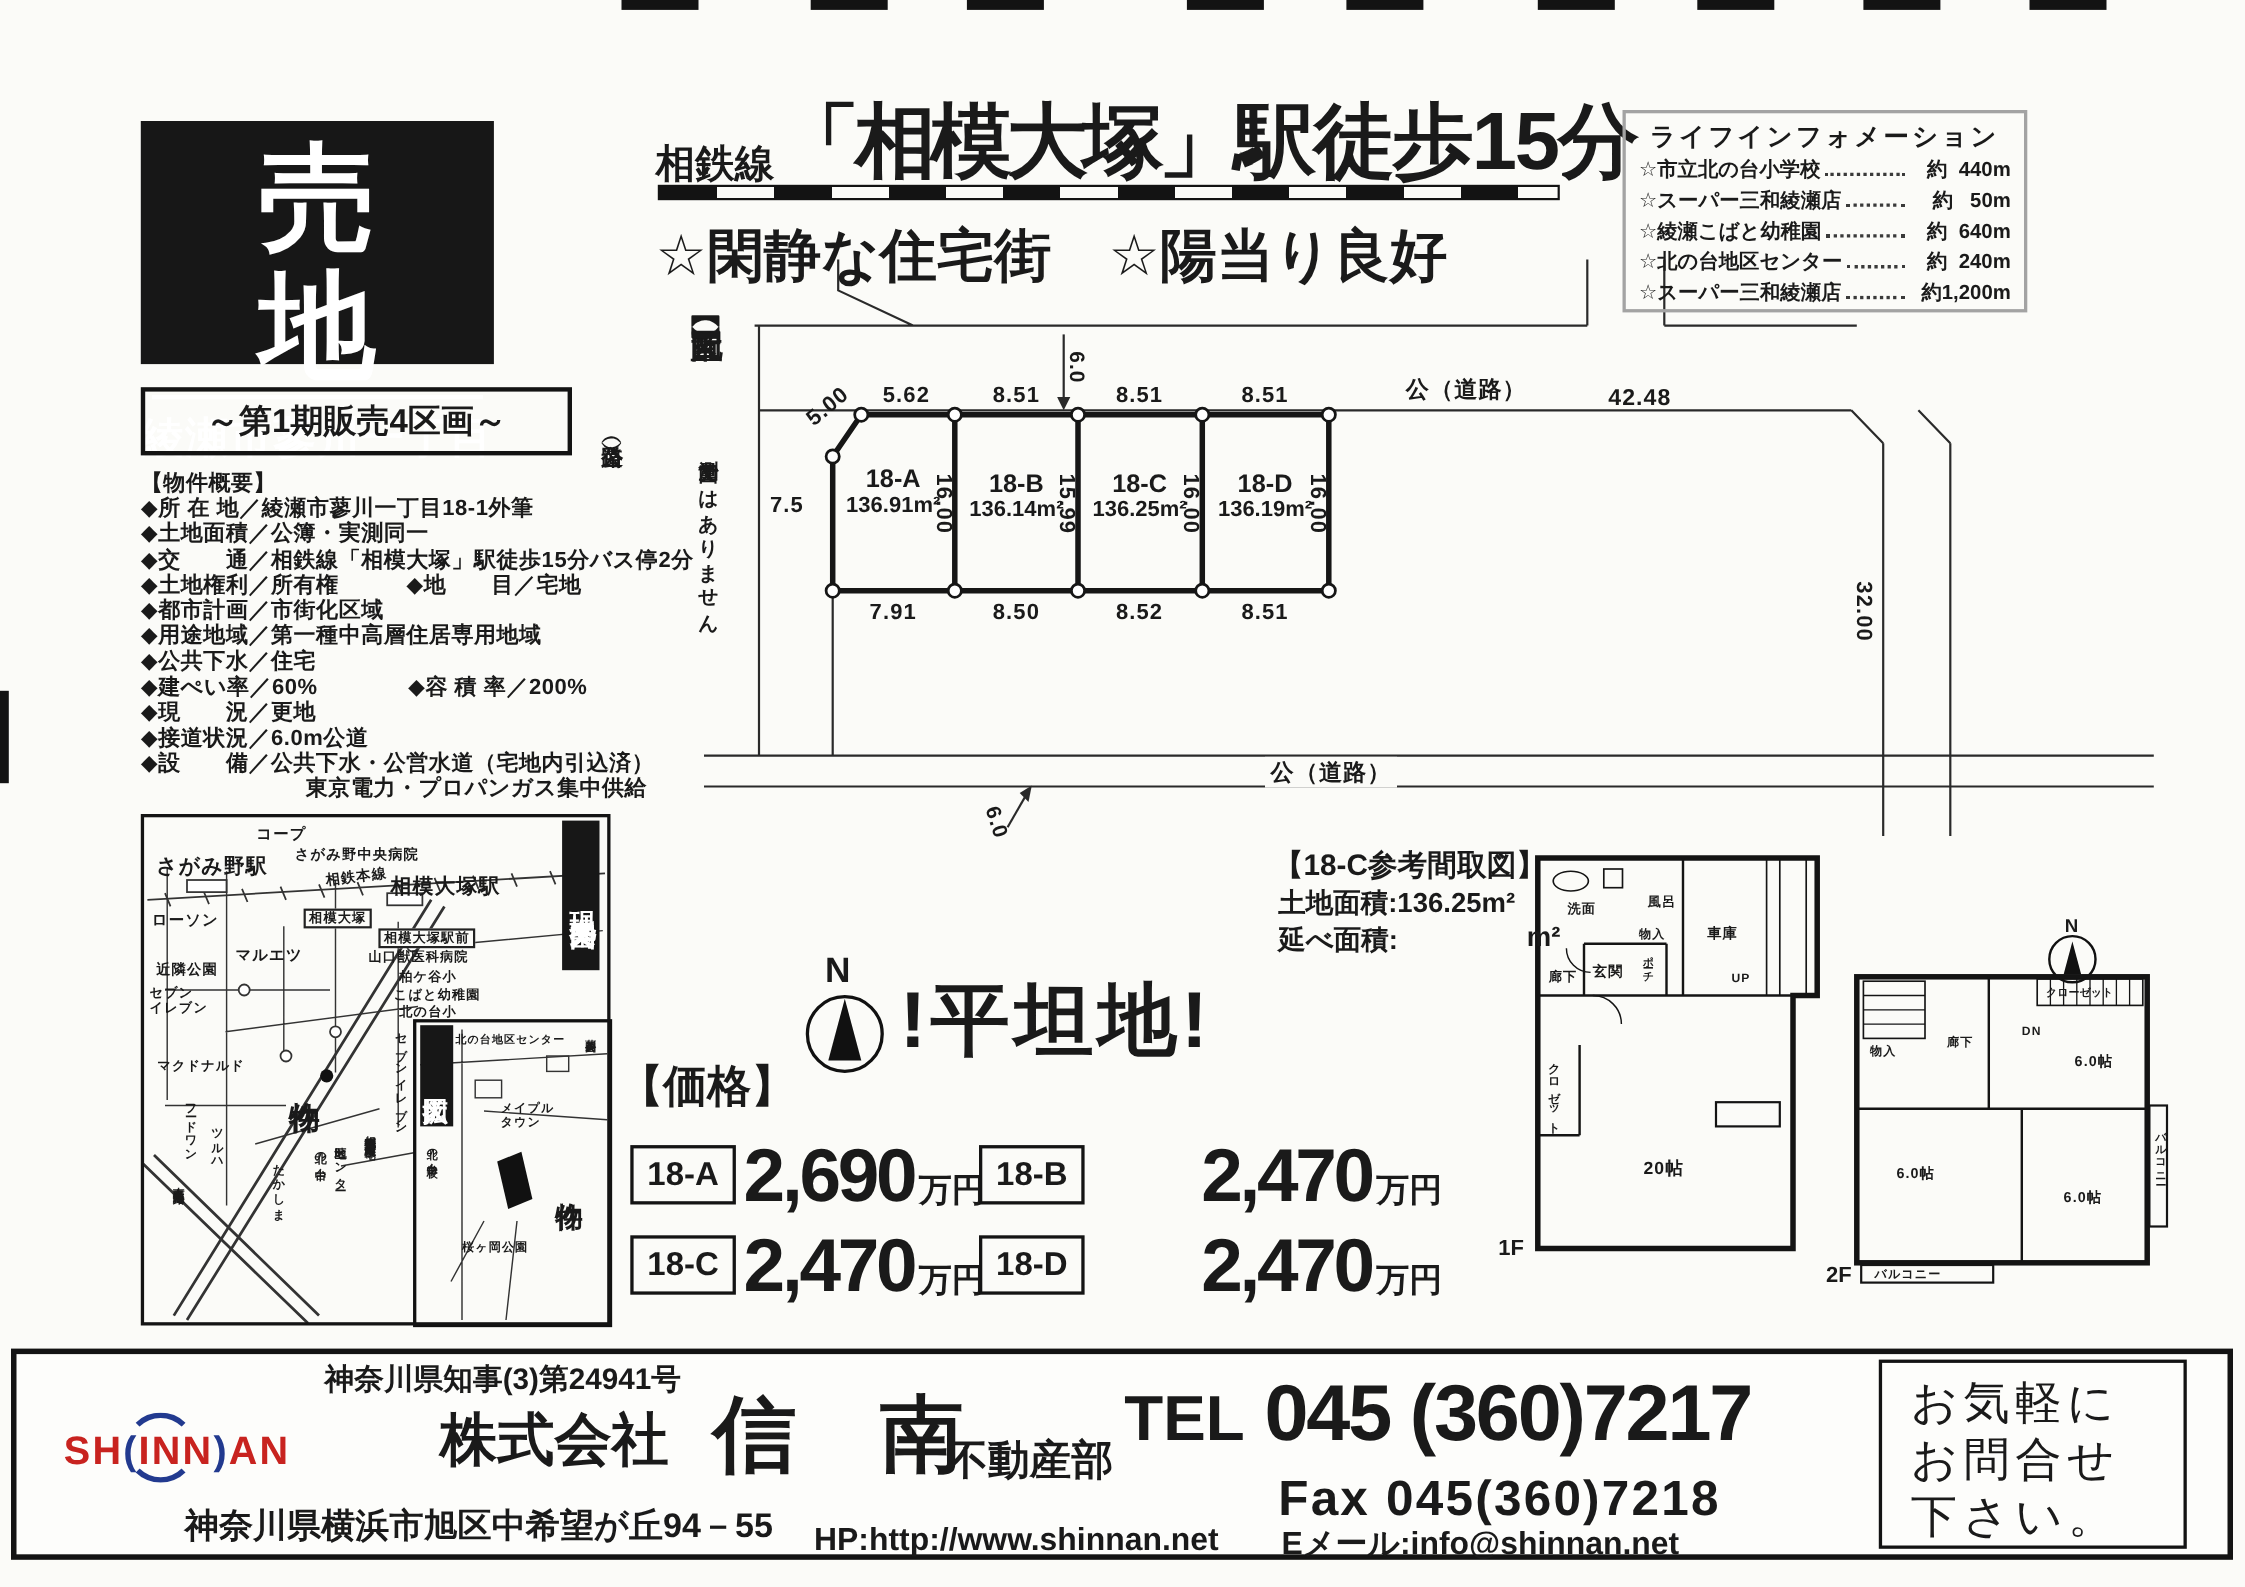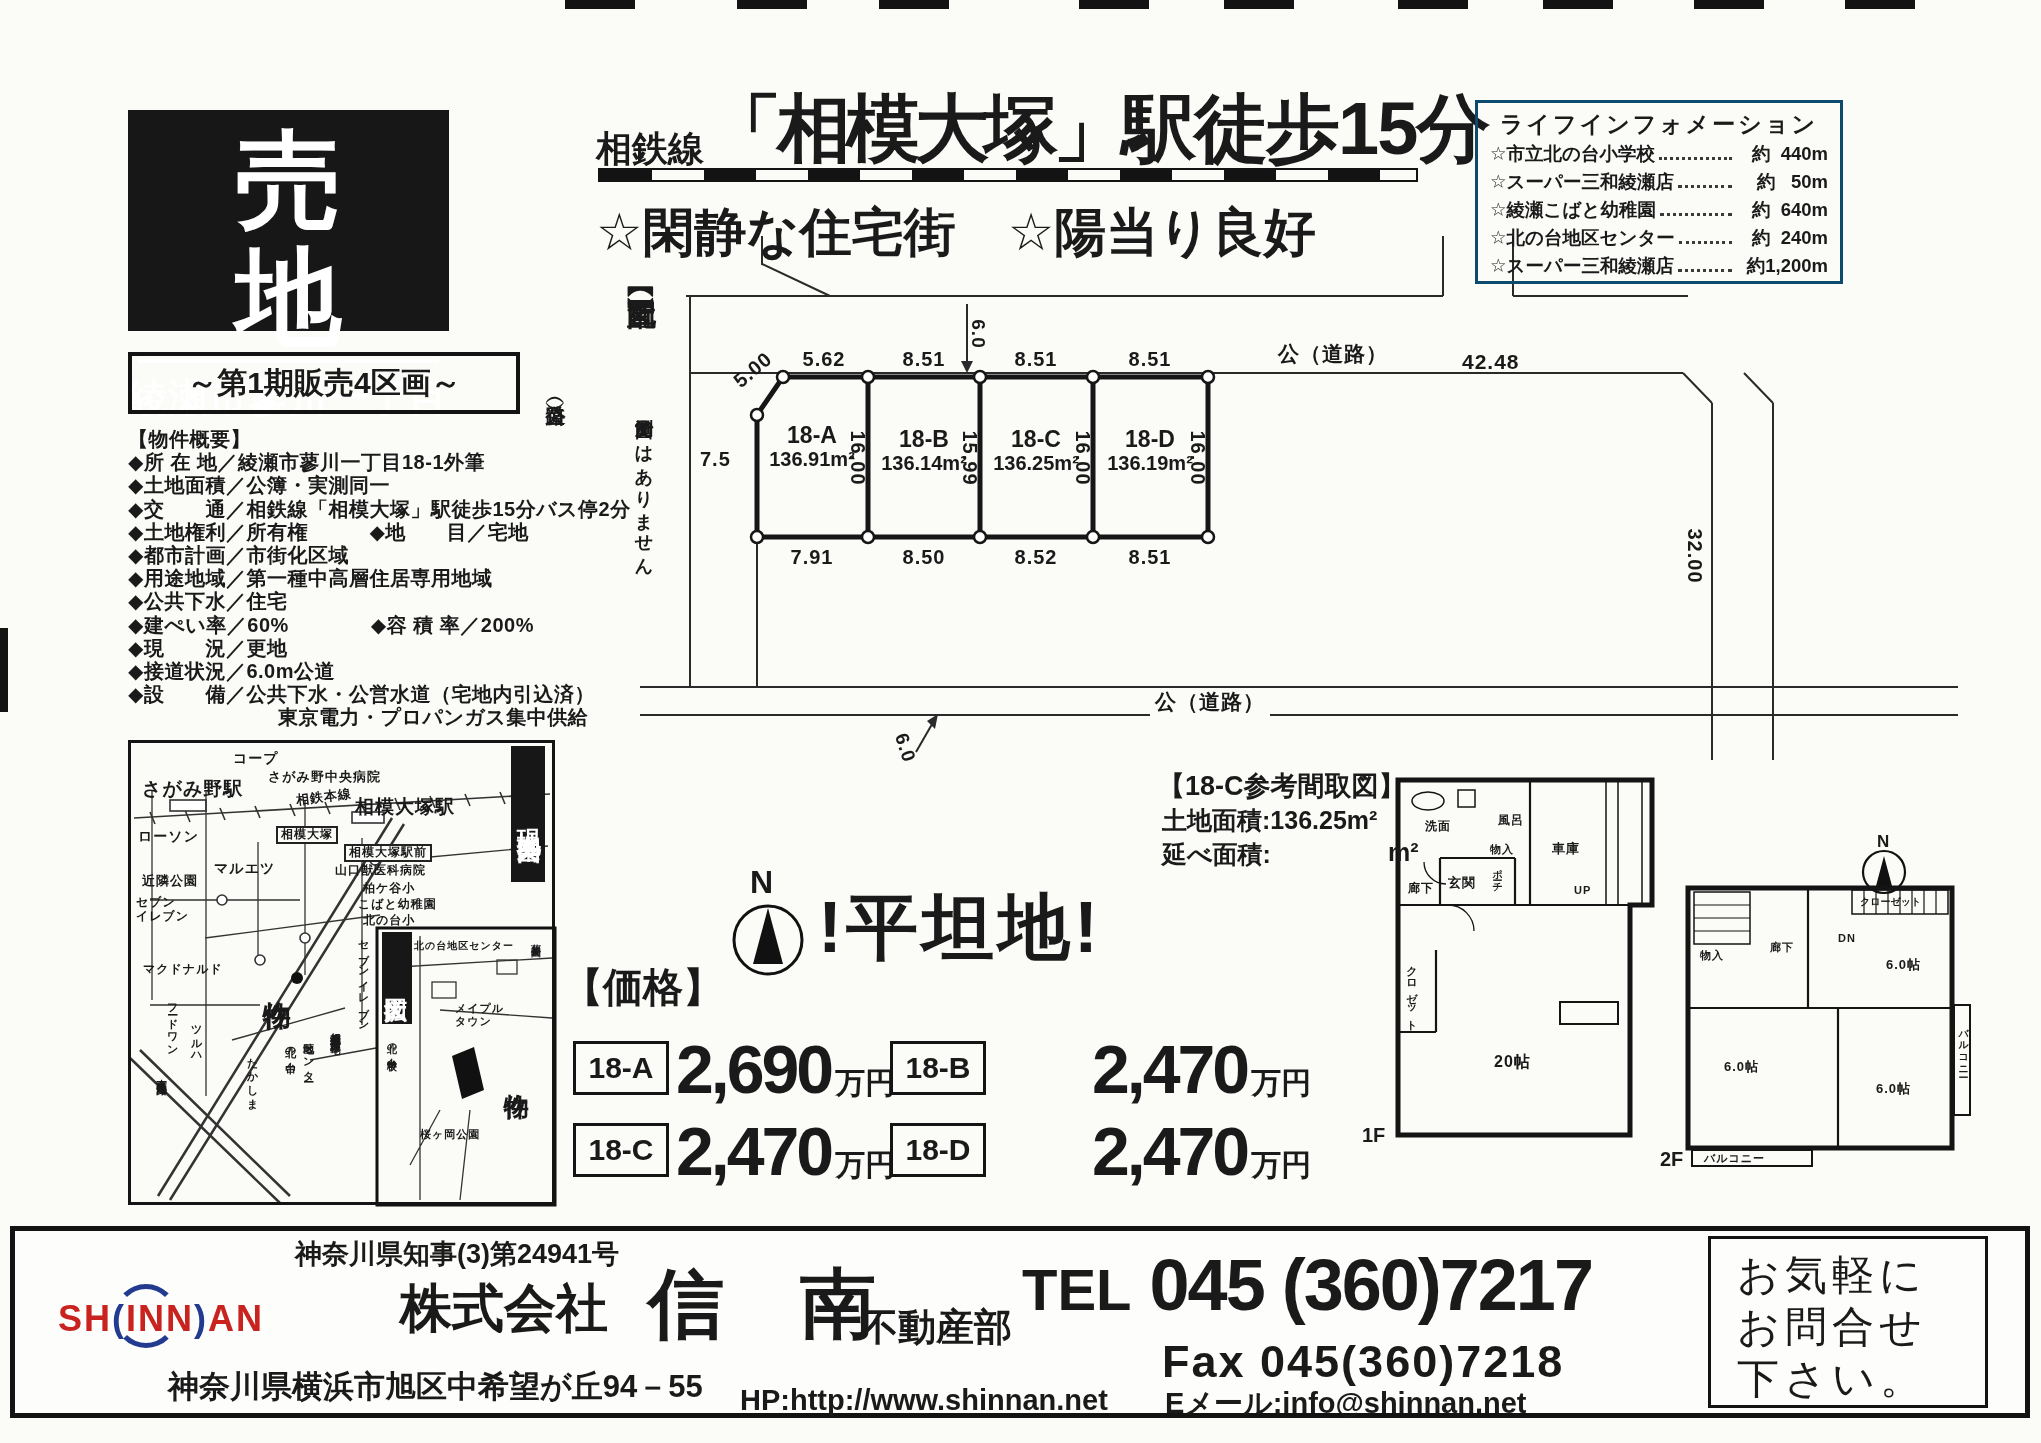--- a/index.html
+++ b/index.html
@@ -15,21 +15,21 @@
 .rm{font-size:12px;font-weight:600;letter-spacing:1px}
 .maplbl{font-weight:600;letter-spacing:1px;line-height:1.15}
 .boxedlbl{border:2px solid #222;padding:0 3px;background:#fbfbf8}
 .lotlbl{text-align:center;transform:translateX(-50%);line-height:1.15}
 .dash{position:absolute;top:0;height:9px;background:#131313}
 .bar{background:repeating-linear-gradient(90deg,#131313 0 52px,#fbfbf8 52px 104px);border:2px solid #131313}
 .pcode{border:3px solid #141414;width:96px;height:54px;display:flex;align-items:center;justify-content:center;font-size:30px;font-weight:700}
 .pgrp{display:flex;align-items:baseline}
 .pnum{font-size:68px;font-weight:900;letter-spacing:-3px}
 .punit{font-size:30px;font-weight:800;margin-left:4px}
-.lifebox{border:3px solid #0c4a6e}
+.lifebox{border:3px solid #a3a3a3}
 .liferow{display:flex;align-items:baseline;line-height:28px;padding:0 12px}
 .lifelabel{font-size:18.5px;font-weight:700;white-space:pre}
 .lead{flex:1;border-bottom:3px dotted #3a3a3a;margin:0 4px 5px}
 .lifeval{font-size:18.5px;font-weight:700;white-space:pre;text-align:right;min-width:92px}
 .ovline{font-size:20px;font-weight:700;line-height:23.2px;letter-spacing:.5px;white-space:pre}
 </style>
 </head>
 <body>
 
 <div id="page">

